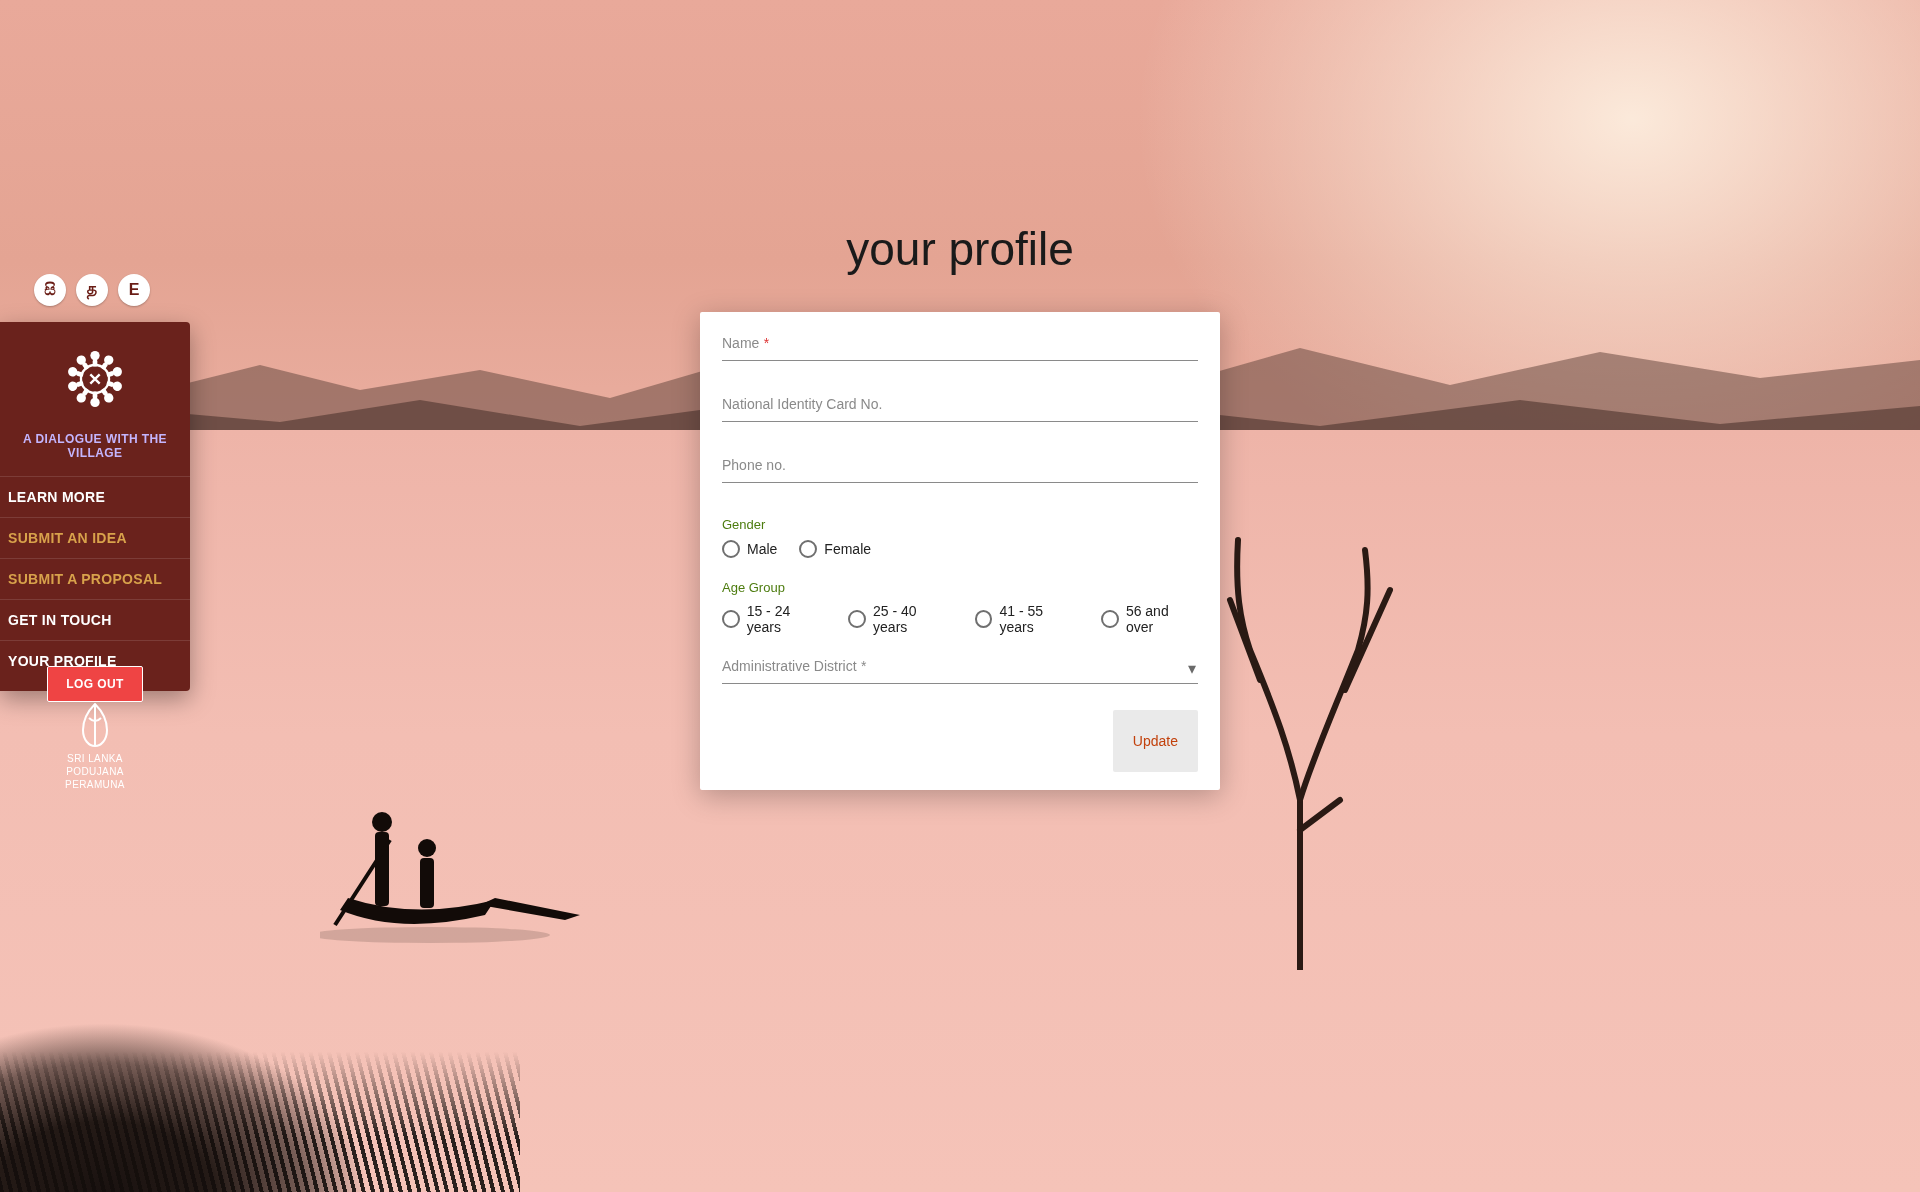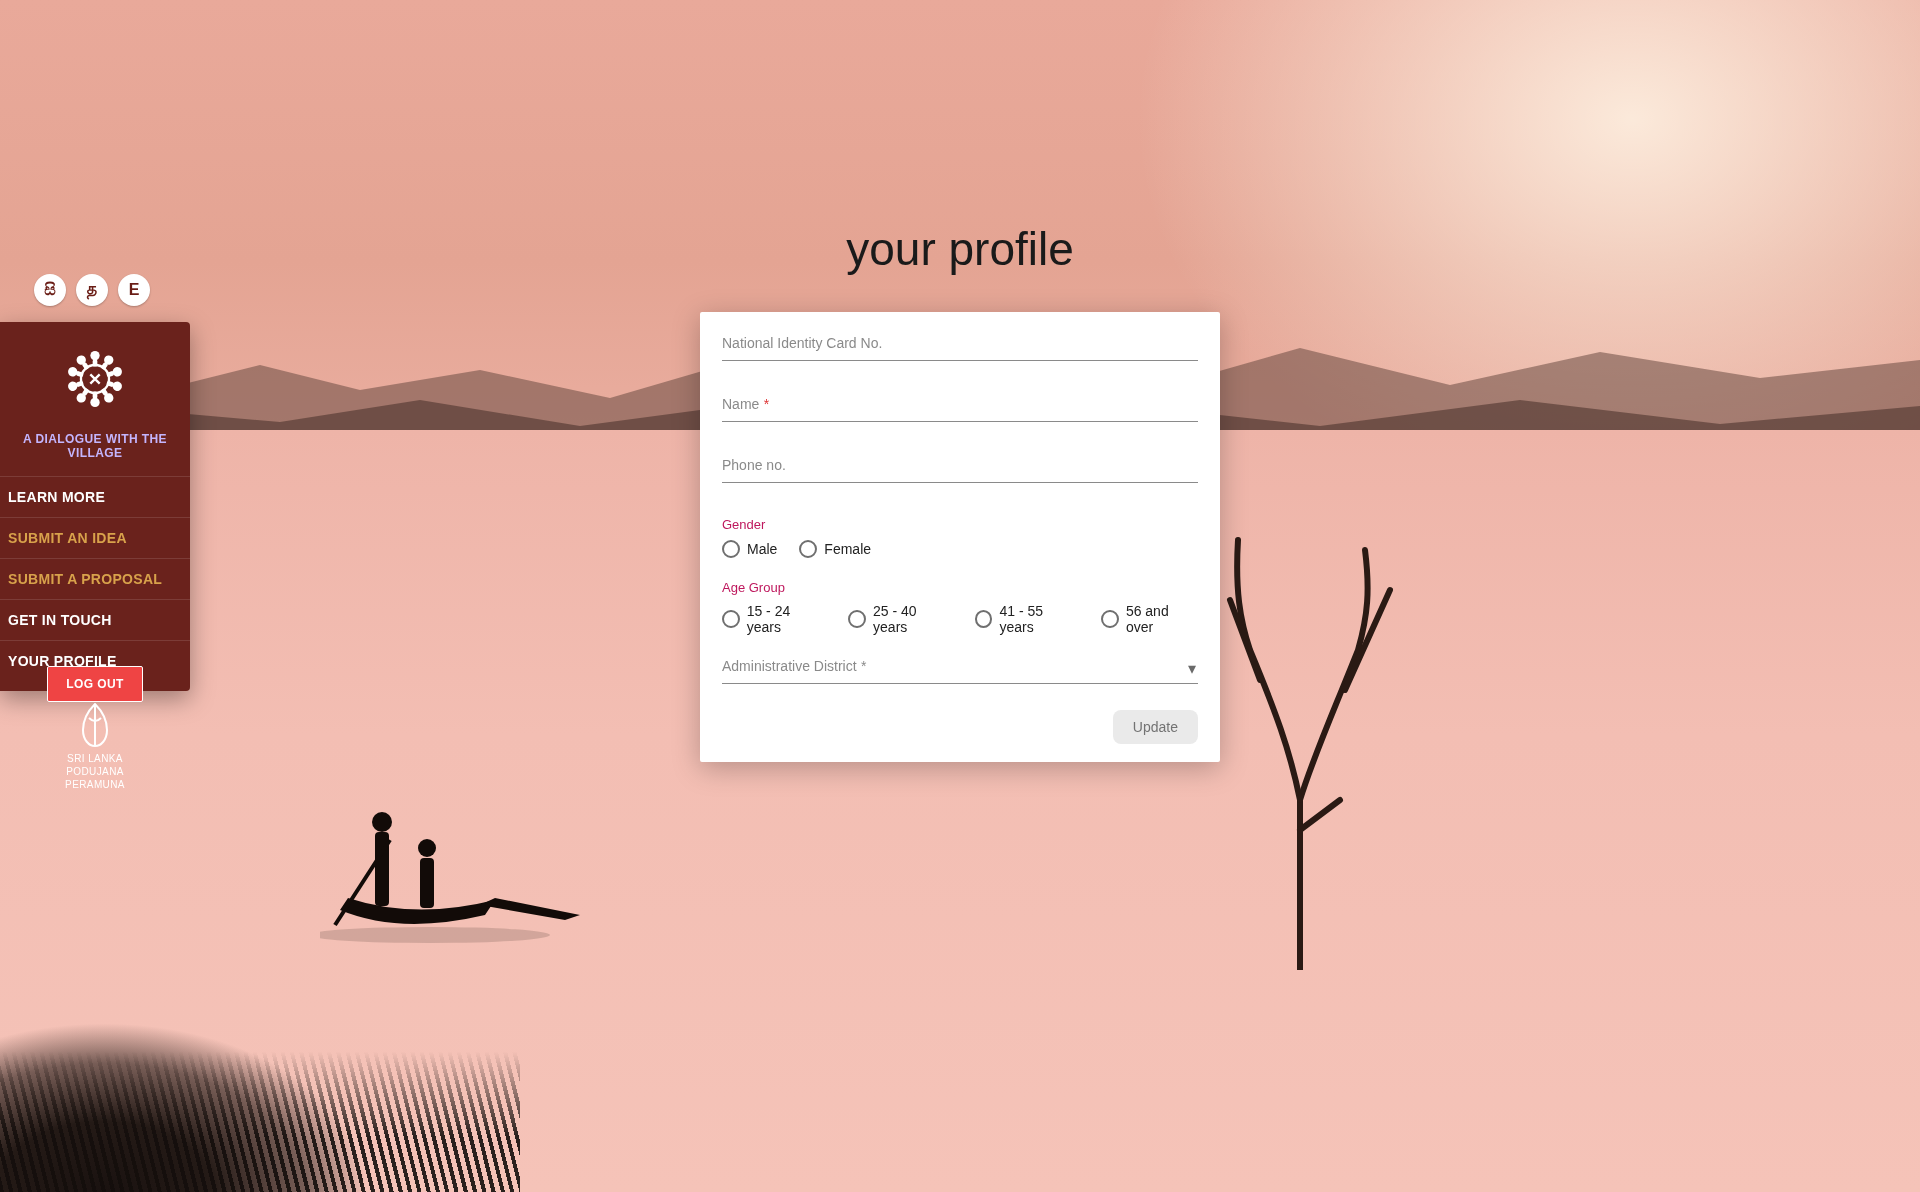--- a/index.html
+++ b/index.html
@@ -58,30 +58,30 @@
       font-size:46px;color:#1a1a1a;font-weight:400}
 
     
     .card{position:absolute;left:50%;transform:translateX(-50%);top:312px;width:520px;
       background:#fff;border-radius:2px;box-shadow:0 6px 28px rgba(0,0,0,.25);
       padding:22px 22px 18px;z-index:30}
     .field{position:relative;margin-bottom:34px}
     .field .label{font-size:14px;color:#8a8a8a}
     .field .req{color:#d33}
     .field .line{height:1px;background:#8a8a8a;margin-top:8px}
-    .group-label{font-size:13px;color:#be185d;margin-bottom:8px}
+    .group-label{font-size:13px;color:#4d7c0f;margin-bottom:8px}
     .radio-row{display:flex;gap:22px;align-items:center;margin-bottom:22px}
     .radio{display:flex;align-items:center;gap:7px;cursor:pointer;font-size:14px;color:#222}
     .radio .dot{width:18px;height:18px;border:2px solid #6f6f6f;border-radius:50%}
     .select{position:relative;margin-top:12px;margin-bottom:26px}
     .select .label{font-size:14px;color:#8a8a8a}
     .select .line{height:1px;background:#8a8a8a;margin-top:8px}
     .select .caret{position:absolute;right:2px;top:2px;color:#6a6a6a}
     .btn-row{display:flex;justify-content:flex-end}
-    .btn{background:#eaeaea;color:#737373;border:none;font-size:14px;padding:9px 20px;border-radius:8px;cursor:pointer}
+    .btn{background:#eaeaea;color:#c2410c;border:none;font-size:14px;padding:23px 20px;border-radius:2px;cursor:pointer}
   </style>
 </head>
 <body>
 
 <div class="mountains">
   <svg viewBox="0 0 1920 120" preserveAspectRatio="none">
     <path d="M0,70 L80,55 140,65 260,35 360,60 480,40 610,68 740,30 880,62 1010,28 1160,58 1300,18 1450,55 1600,22 1760,48 1920,30 1920,120 0,120 Z" fill="#6a4a42" opacity=".55"></path>
     <path d="M0,95 L120,78 280,92 420,70 580,96 760,72 940,98 1120,74 1320,96 1520,70 1720,94 1920,76 1920,120 0,120 Z" fill="#4c332d" opacity=".6"></path>
   </svg>
 </div>
@@ -179,27 +179,27 @@
     <span>PODUJANA</span><br>
     <span>PERAMUNA</span>
   </div>
 </div>
 
 <h1 class="page-title">your profile</h1>
 
 <div class="card">
 
   <div class="field">
-    <span class="label">National Identity Card No.</span>
-    <div class="line"></div>
-  </div>
-
-  <div class="field">
     <span class="label">Name</span>
     <span class="label req">*</span>
+    <div class="line"></div>
+  </div>
+
+  <div class="field">
+    <span class="label">National Identity Card No.</span>
     <div class="line"></div>
   </div>
 
   <div class="field">
     <span class="label">Phone no.</span>
     <div class="line"></div>
   </div>
 
   <div class="group-label">Gender</div>
   <div class="radio-row">

